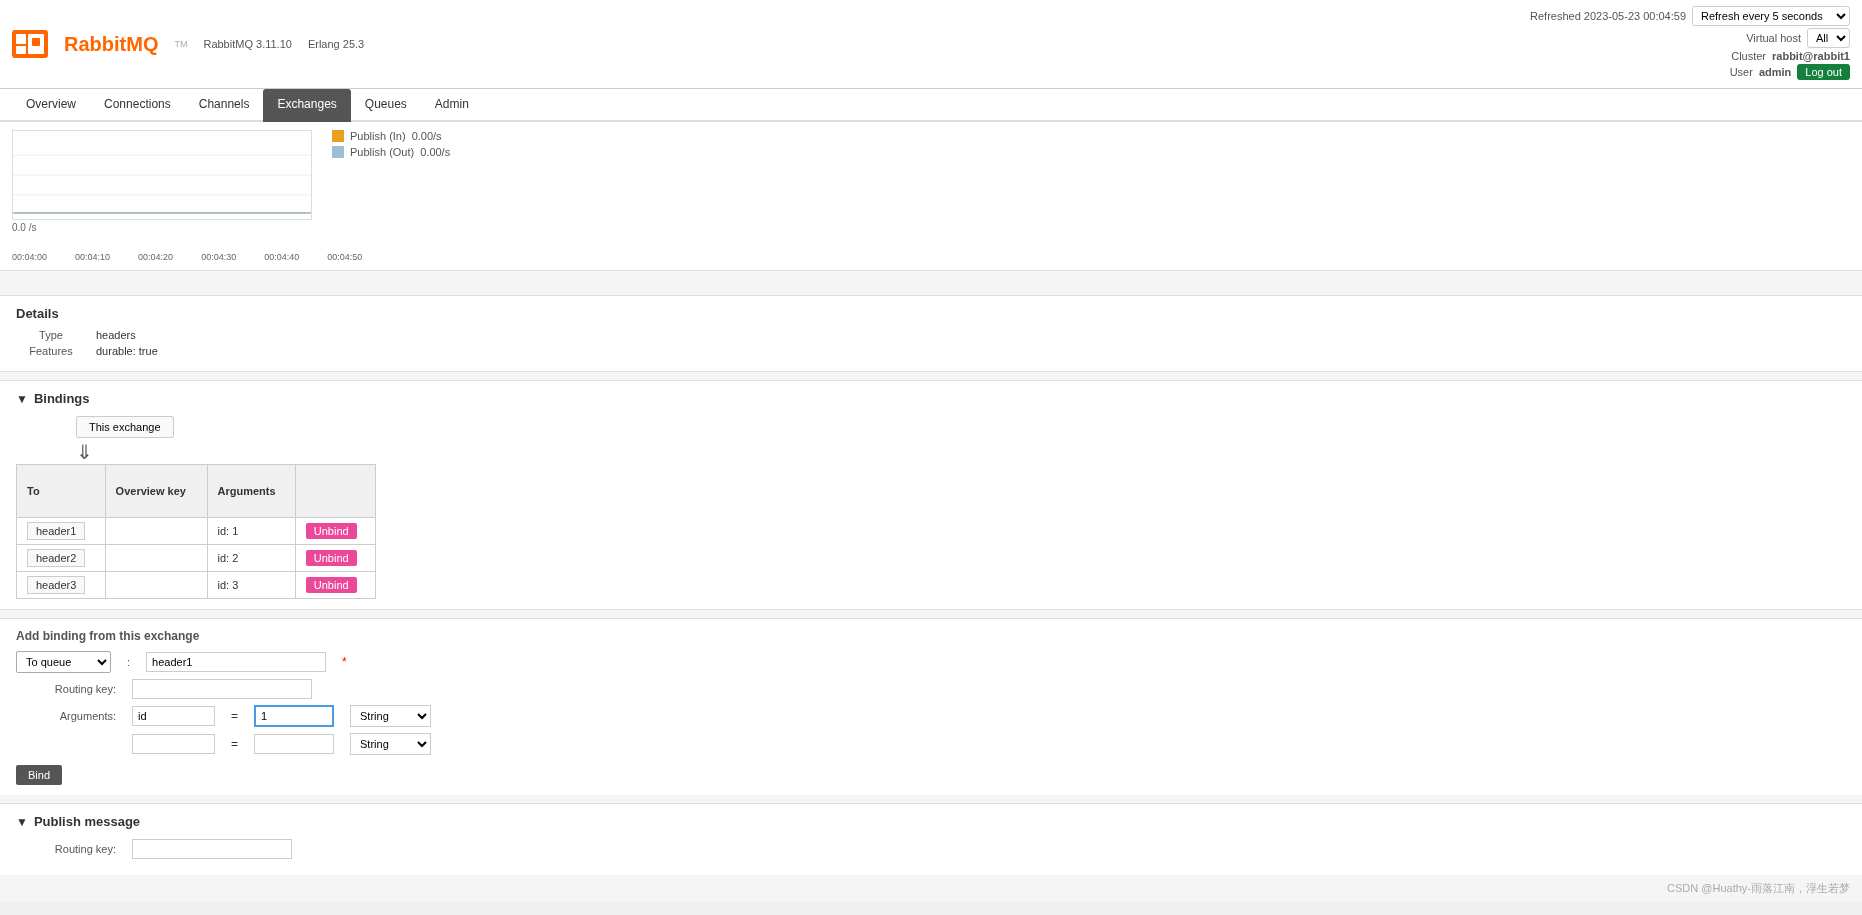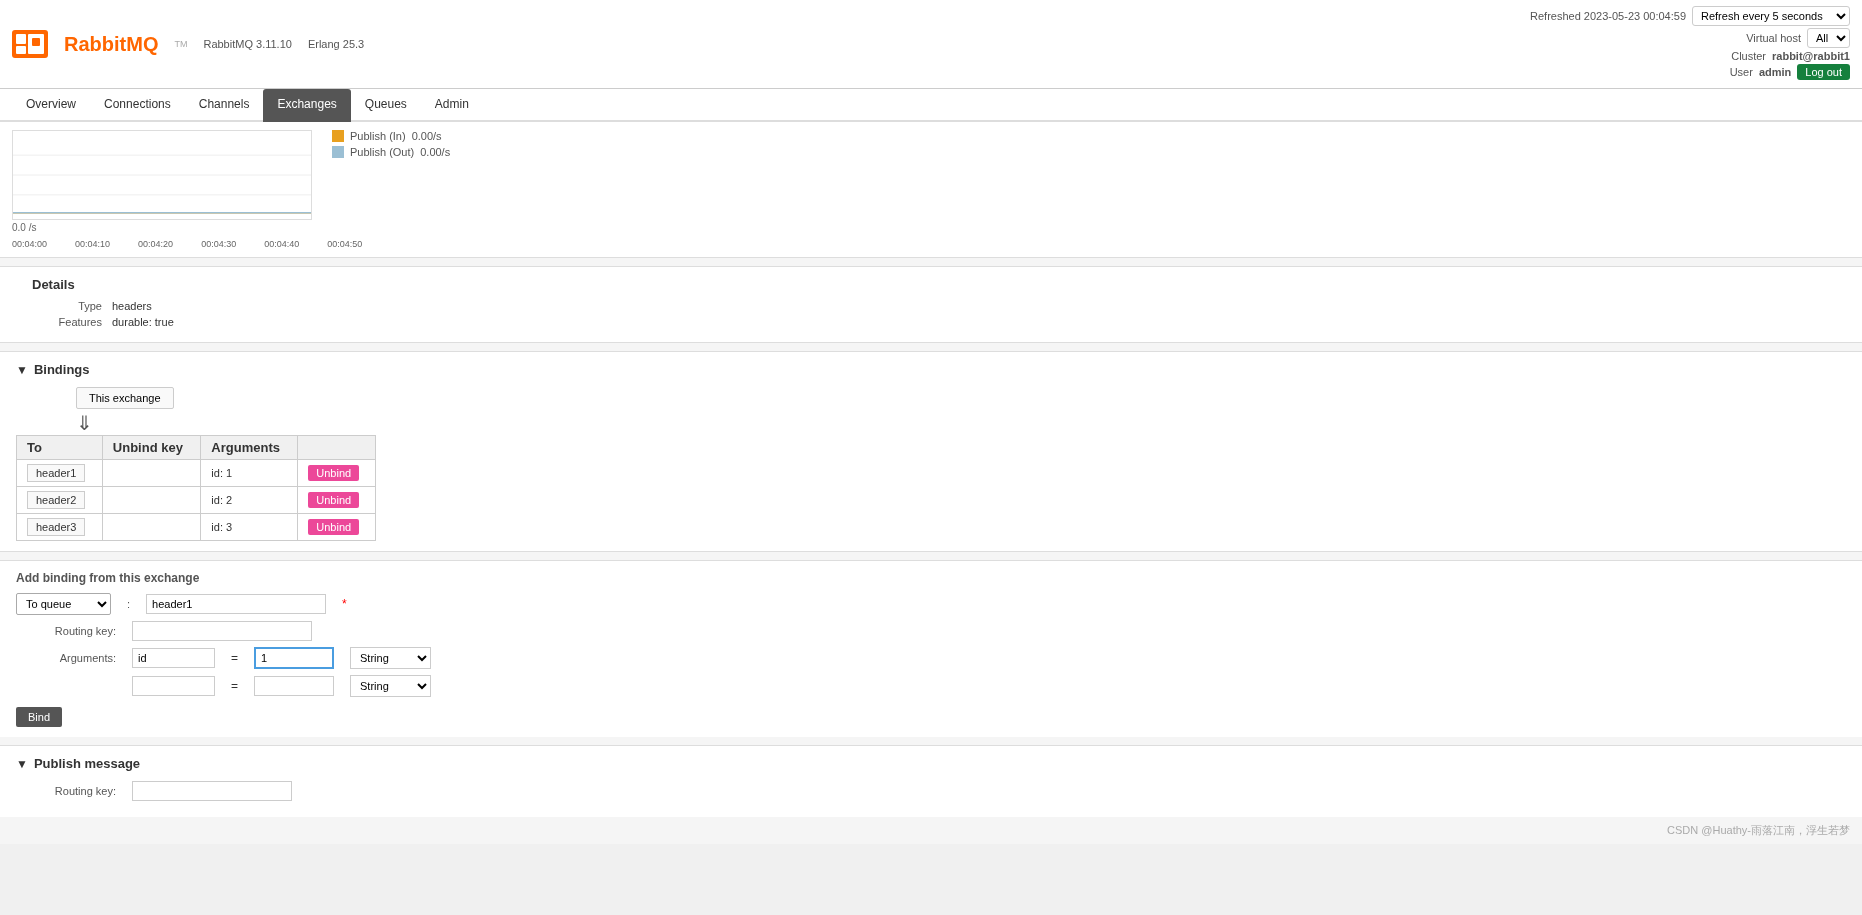--- a/index.html
+++ b/index.html
@@ -70,37 +70,37 @@
     }
     #chart-container {
       position: relative;
       width: 300px;
       height: 90px;
       border: 1px solid #ddd;
       background: #fff;
     }
     #chart-svg { width: 100%; height: 100%; }
     #chart-x-labels {
-      display: flex; justify-content: space-between; font-size: 9px; color: #666; margin-top: 6px; gap: 28px;
+      display: flex; justify-content: space-between; font-size: 9px; color: #666; margin-top: 19px; gap: 28px;
     }
     #chart-legend { font-size: 11px; color: #555; }
     #chart-legend .legend-row { display: flex; align-items: center; gap: 6px; margin-bottom: 4px; }
     .legend-box { width: 12px; height: 12px; display: inline-block; }
 
     
     #details-section {
       background: #fff;
-      margin: 8px 0 0 0;
-      padding: 10px 32px;
+      margin: 24px 0 0 0;
+      padding: 10px 16px;
       border-top: 1px solid #ddd;
       border-bottom: 1px solid #ddd;
     }
     #details-title { font-size: 13px; font-weight: bold; margin-bottom: 8px; color: #333; }
     .detail-row { display: flex; margin-bottom: 4px; }
-    .detail-label { width: 80px; text-align: right; color: #555; font-size: 11px; padding-right: 10px; }
+    .detail-label { width: 80px; text-align: center; color: #555; font-size: 11px; padding-right: 10px; }
     .detail-value { font-size: 11px; color: #333; }
 
     
     .section {
       background: #fff;
       margin-top: 8px;
       padding: 10px 16px;
       border-top: 1px solid #ddd;
       border-bottom: 1px solid #ddd;
     }
@@ -121,22 +121,22 @@
 
     
     #bindings-table {
       border-collapse: collapse;
       width: auto;
       min-width: 360px;
       font-size: 11px;
       border: 1px solid #ccc;
     }
     #bindings-table th {
-      background: #f0f0f0; padding: 4px 10px; border: 1px solid #ccc;
-      text-align: left; font-size: 13px;
+      background: #f0f0f0; padding: 20px 10px; border: 1px solid #ccc;
+      text-align: left; font-size: 11px;
     }
     #bindings-table td {
       padding: 4px 10px; border: 1px solid #ccc; vertical-align: middle;
     }
     .queue-link {
       border: 1px solid #ccc; padding: 2px 8px; background: #f9f9f9;
       text-decoration: none; color: #333; font-size: 11px; display: inline-block;
     }
     .unbind-btn {
       background: #ec4899; color: #fff; border: none; padding: 2px 8px;
@@ -304,21 +304,21 @@
 
     <div id="bindings-visual">
       <button id="this-exchange-btn">This exchange</button>
       <div id="down-arrow">⇓</div>
     </div>
 
     <table id="bindings-table">
       <thead>
         <tr>
           <th>To</th>
-          <th>Unbind key</th>
+          <th>Overview key</th>
           <th>Arguments</th>
           <th></th>
         </tr>
       </thead>
       <tbody id="bindings-tbody">
 
       <tr>
       <td>
         <a class="queue-link">header1</a>
       </td>

